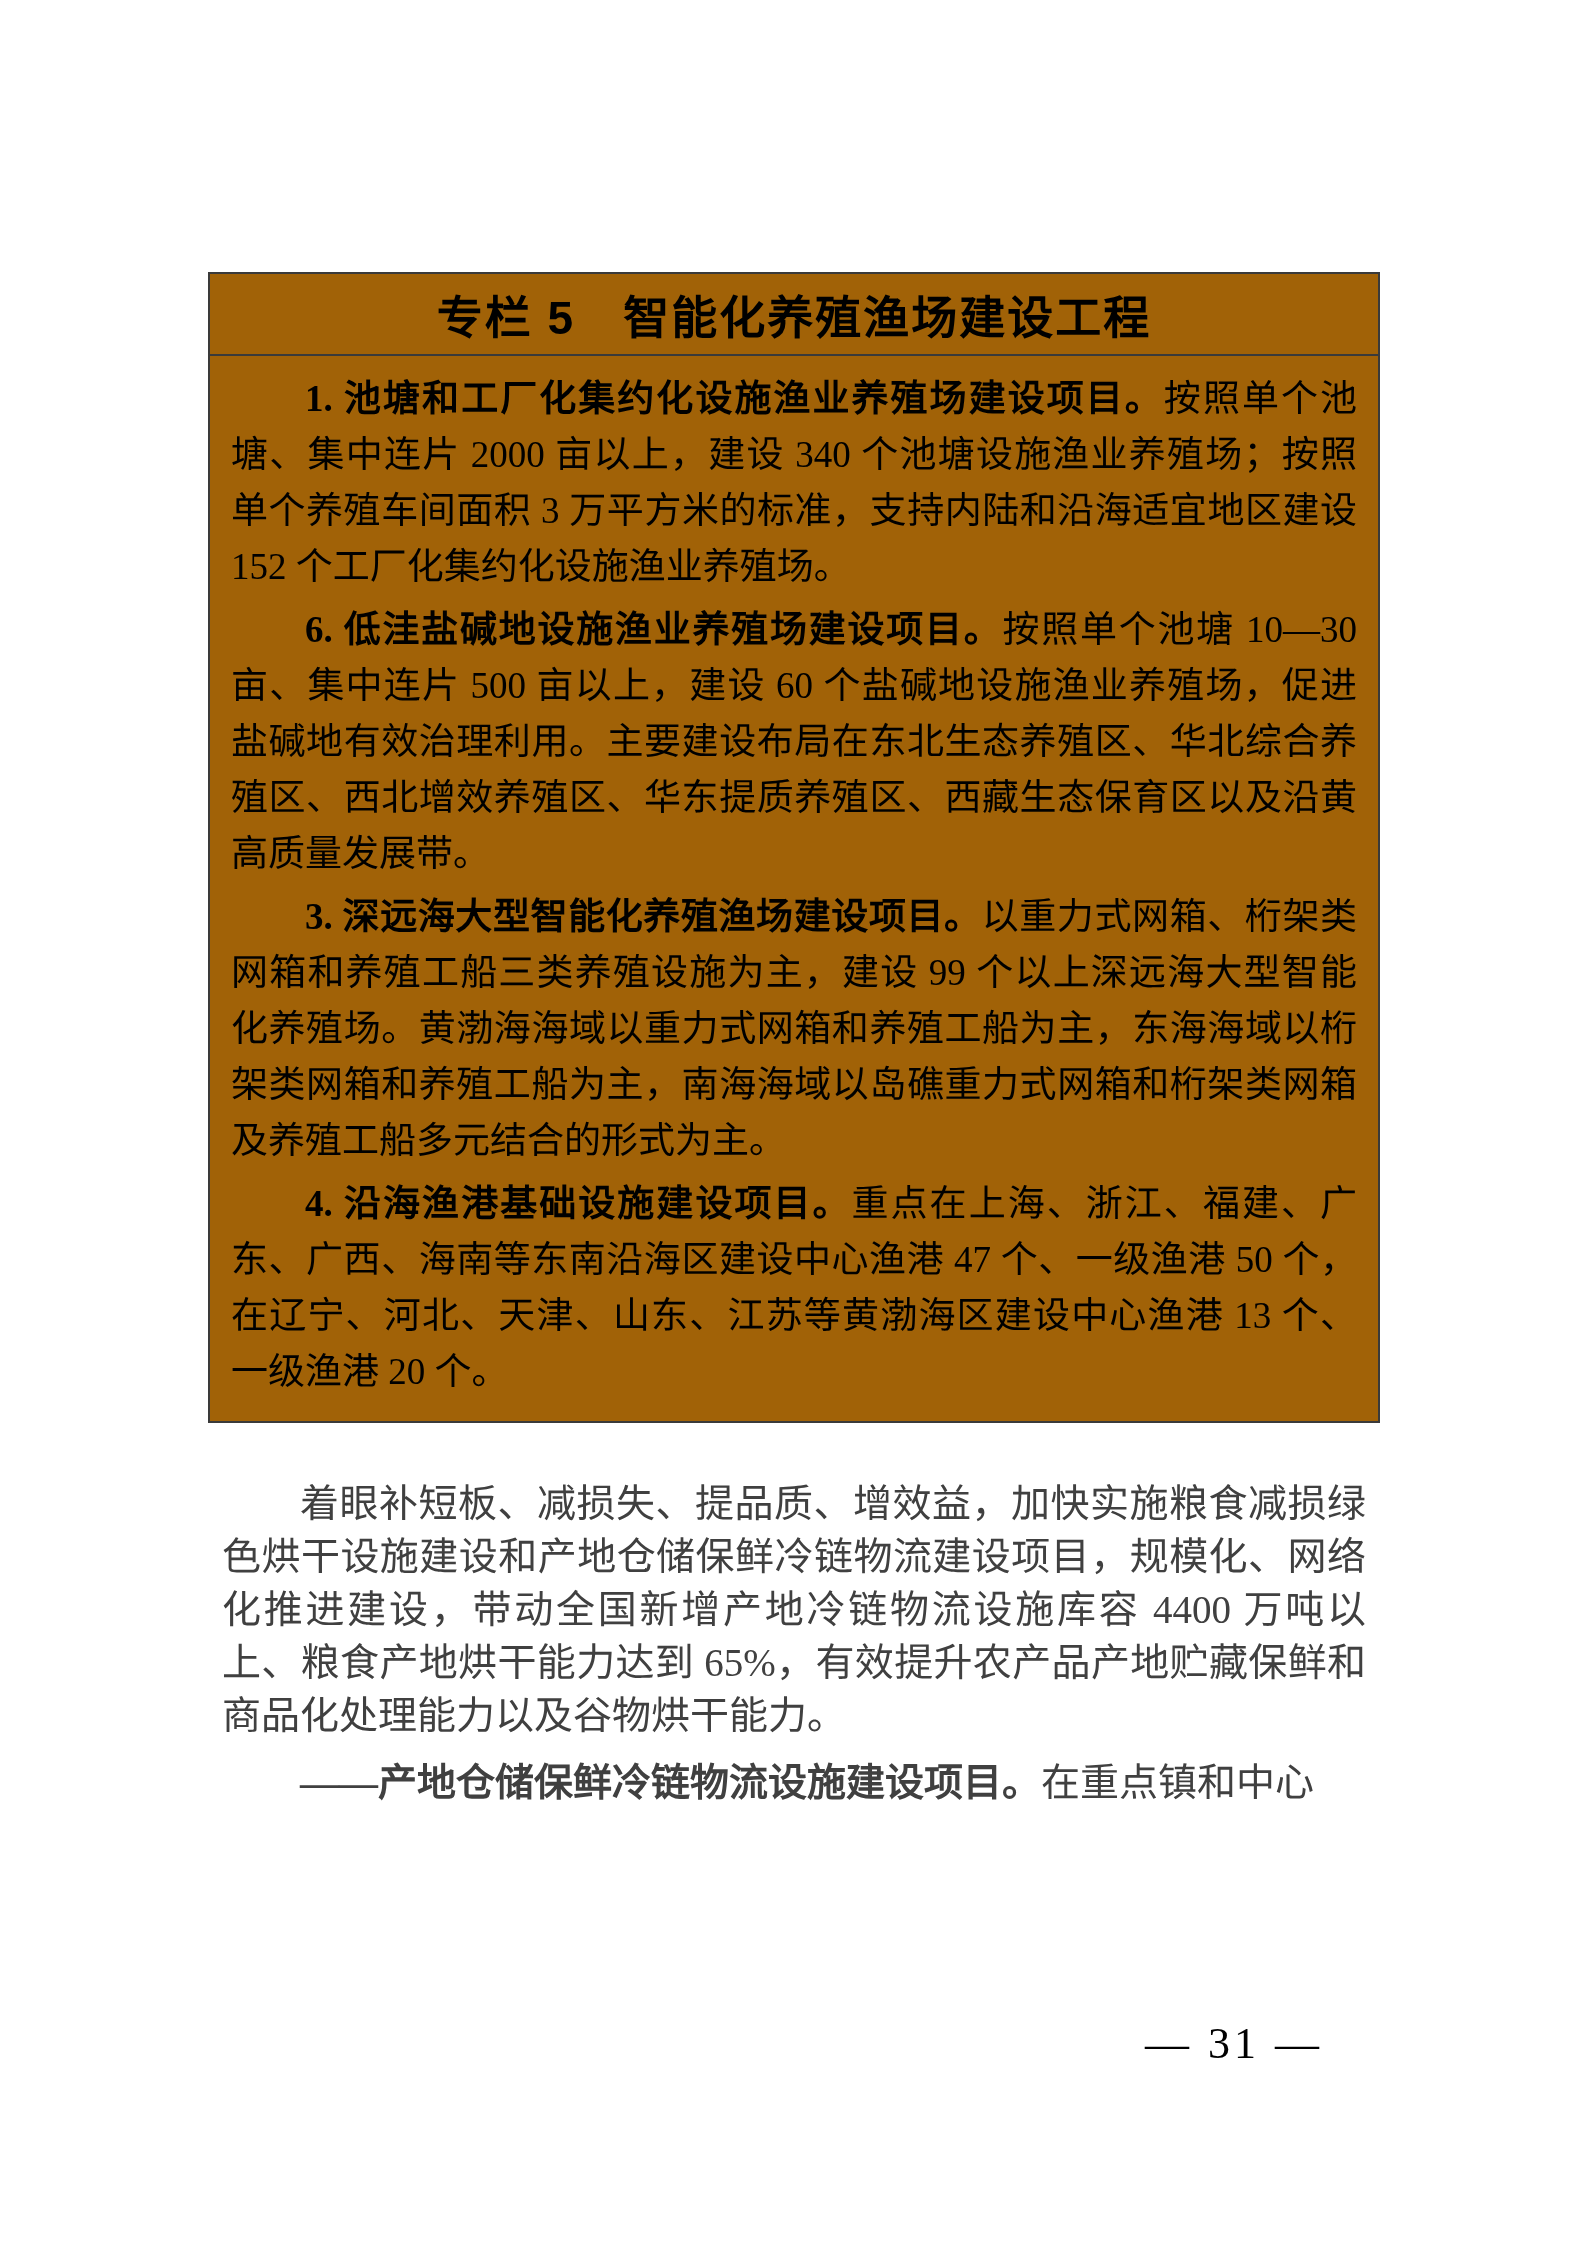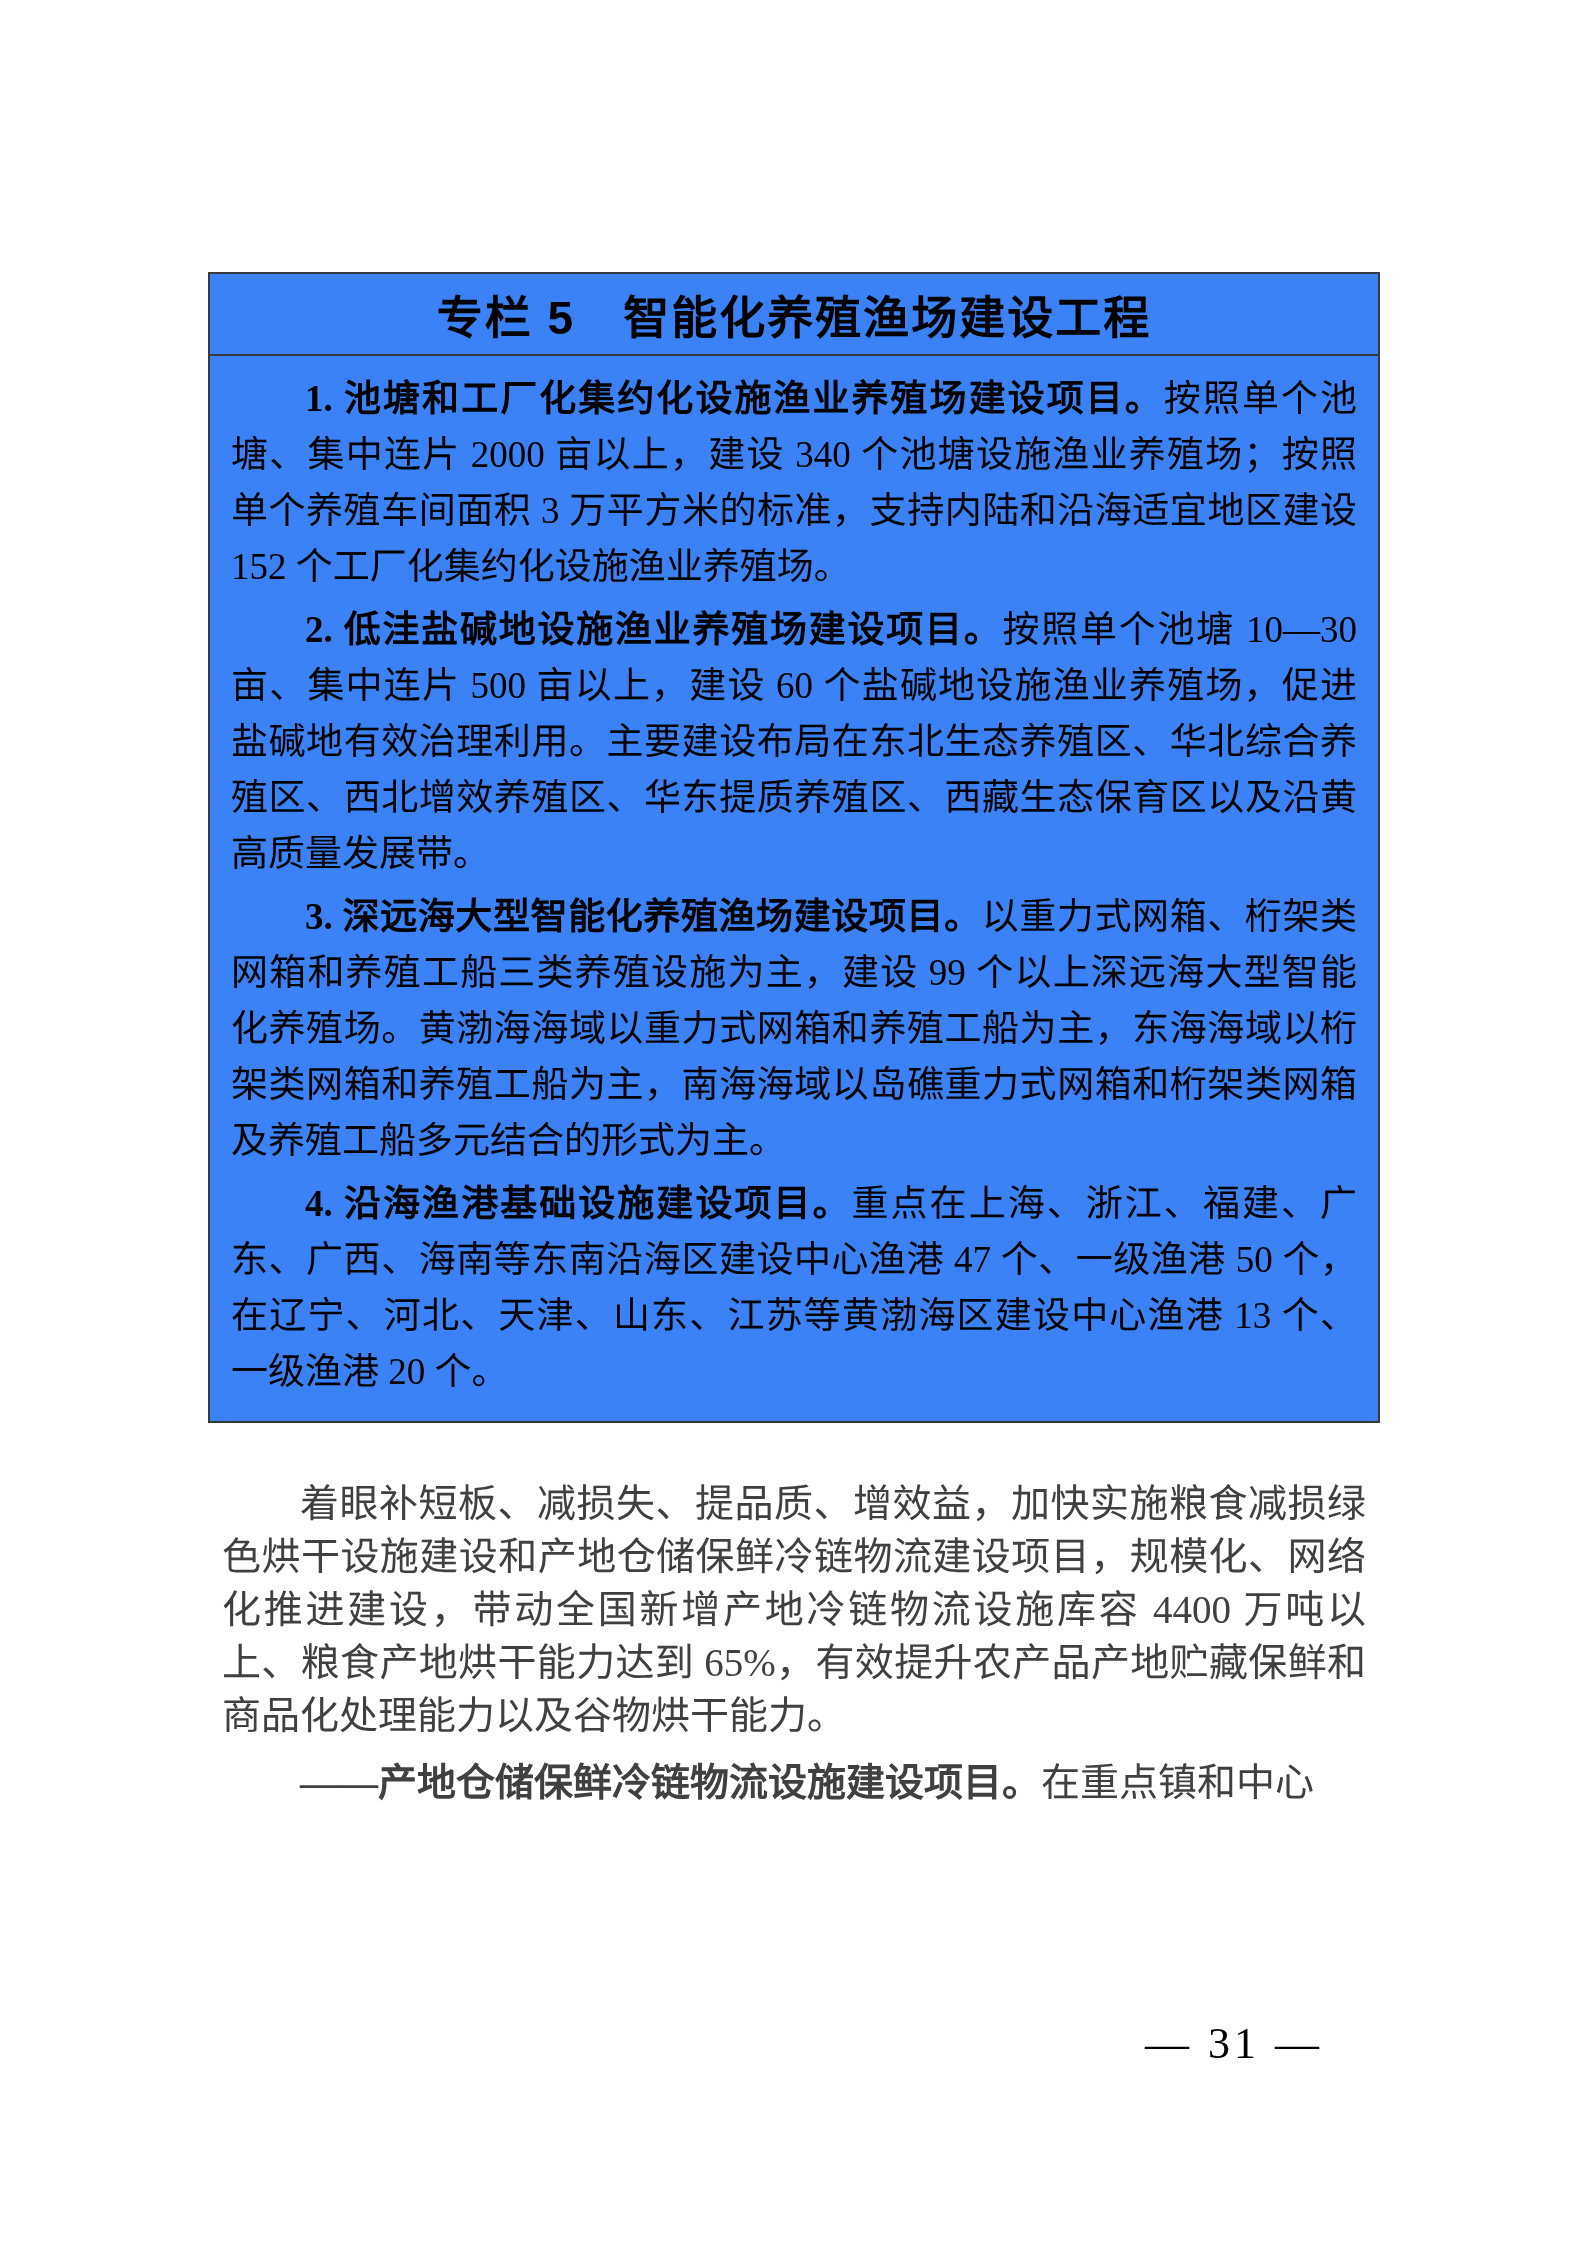--- a/index.html
+++ b/index.html
@@ -16,21 +16,21 @@
     position: absolute;
     left: 208px;
     top: 272px;
     width: 1172px;
   }
   
   .panel {
     box-sizing: border-box;
     width: 1172px;
     border: 2px solid #3a3a3a;
-    background: #3b82f6;
+    background: #a16207;
   }
   .panel-title {
     box-sizing: border-box;
     height: 82px;
     border-bottom: 2px solid #3a3a3a;
     display: flex;
     align-items: center;
     justify-content: center;
     font-family: "Liberation Sans", "DejaVu Sans", sans-serif;
     font-weight: 700;
@@ -85,21 +85,21 @@
 </head>
 <body>
 
 <div class="page">
   <div class="content">
 
     <div class="panel">
       <div class="panel-title">专栏 5　智能化养殖渔场建设工程</div>
       <div class="panel-body">
         <p class="panel-item"><span class="lead">1. 池塘和工厂化集约化设施渔业养殖场建设项目。</span><span>按照单个池塘、集中连片 2000 亩以上，建设 340 个池塘设施渔业养殖场；按照单个养殖车间面积 3 万平方米的标准，支持内陆和沿海适宜地区建设 152 个工厂化集约化设施渔业养殖场。</span></p>
-        <p class="panel-item"><span class="lead">2. 低洼盐碱地设施渔业养殖场建设项目。</span><span>按照单个池塘 10—30 亩、集中连片 500 亩以上，建设 60 个盐碱地设施渔业养殖场，促进盐碱地有效治理利用。主要建设布局在东北生态养殖区、华北综合养殖区、西北增效养殖区、华东提质养殖区、西藏生态保育区以及沿黄高质量发展带。</span></p>
+        <p class="panel-item"><span class="lead">6. 低洼盐碱地设施渔业养殖场建设项目。</span><span>按照单个池塘 10—30 亩、集中连片 500 亩以上，建设 60 个盐碱地设施渔业养殖场，促进盐碱地有效治理利用。主要建设布局在东北生态养殖区、华北综合养殖区、西北增效养殖区、华东提质养殖区、西藏生态保育区以及沿黄高质量发展带。</span></p>
         <p class="panel-item"><span class="lead">3. 深远海大型智能化养殖渔场建设项目。</span><span>以重力式网箱、桁架类网箱和养殖工船三类养殖设施为主，建设 99 个以上深远海大型智能化养殖场。黄渤海海域以重力式网箱和养殖工船为主，东海海域以桁架类网箱和养殖工船为主，南海海域以岛礁重力式网箱和桁架类网箱及养殖工船多元结合的形式为主。</span></p>
         <p class="panel-item"><span class="lead">4. 沿海渔港基础设施建设项目。</span><span>重点在上海、浙江、福建、广东、广西、海南等东南沿海区建设中心渔港 47 个、一级渔港 50 个，在辽宁、河北、天津、山东、江苏等黄渤海区建设中心渔港 13 个、一级渔港 20 个。</span></p>
       </div>
     </div>
 
     <div class="below">
       <p class="body-para">着眼补短板、减损失、提品质、增效益，加快实施粮食减损绿色烘干设施建设和产地仓储保鲜冷链物流建设项目，规模化、网络化推进建设，带动全国新增产地冷链物流设施库容 4400 万吨以上、粮食产地烘干能力达到 65%，有效提升农产品产地贮藏保鲜和商品化处理能力以及谷物烘干能力。</p>
       <p class="body-para"><span class="lead">——产地仓储保鲜冷链物流设施建设项目。</span><span>在重点镇和中心</span></p>
     </div>
 

